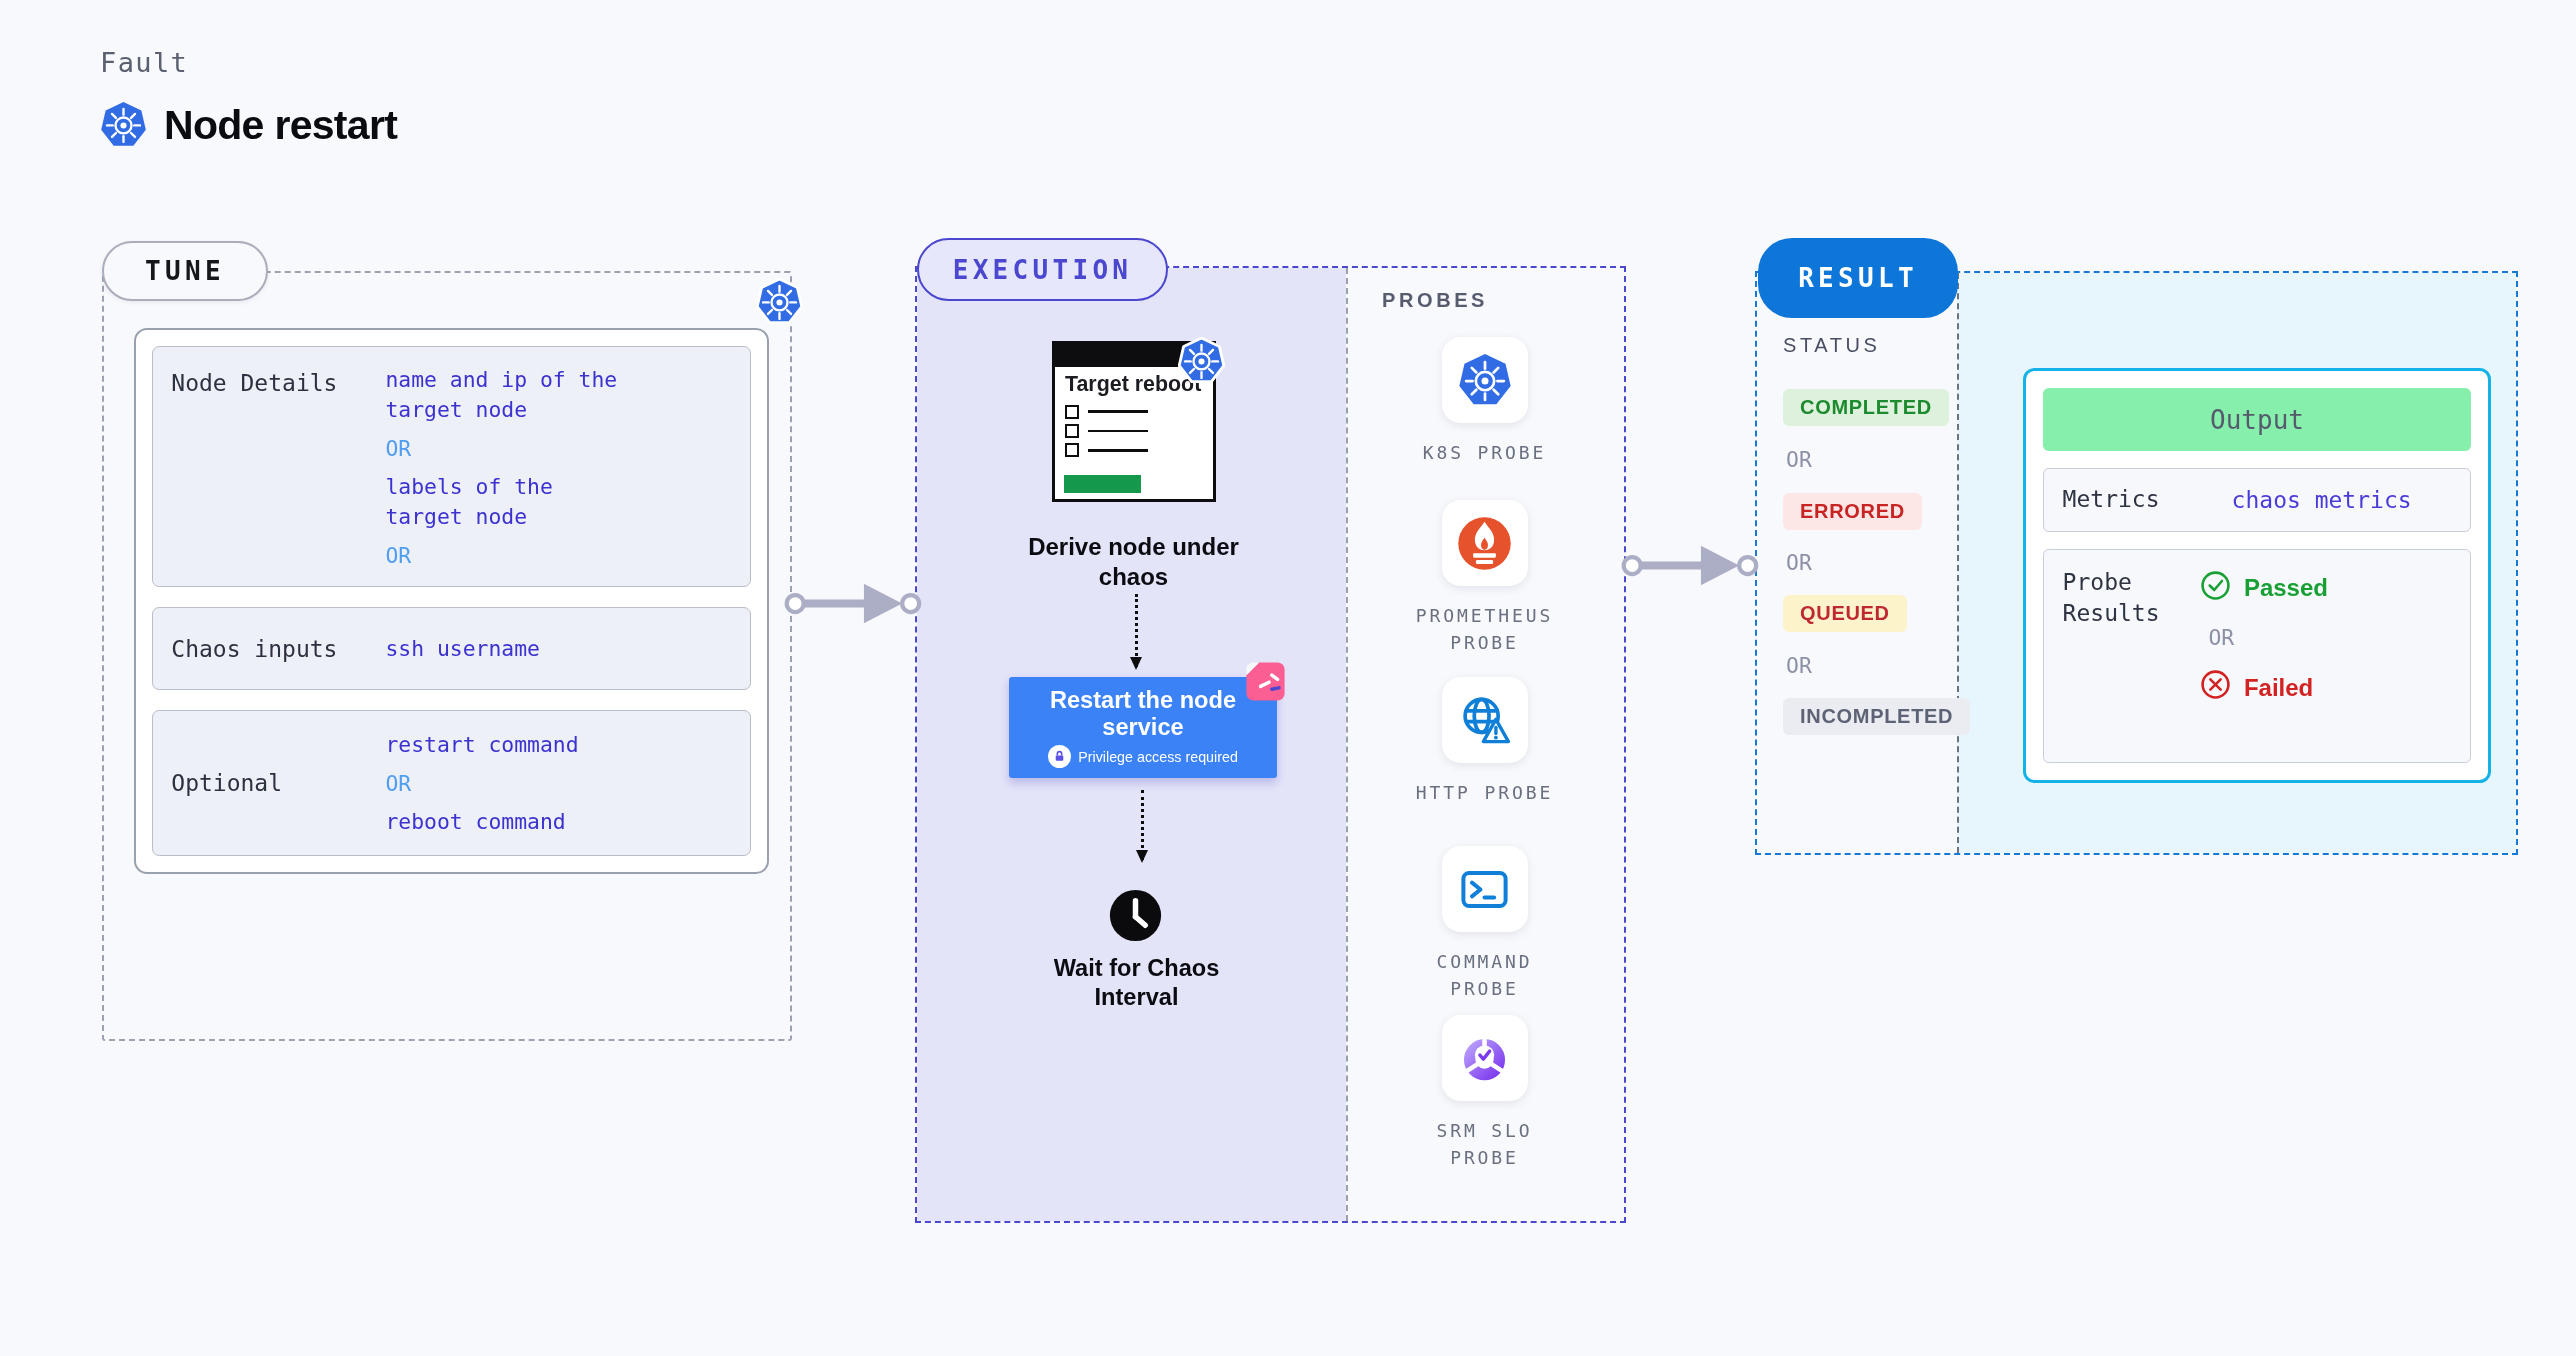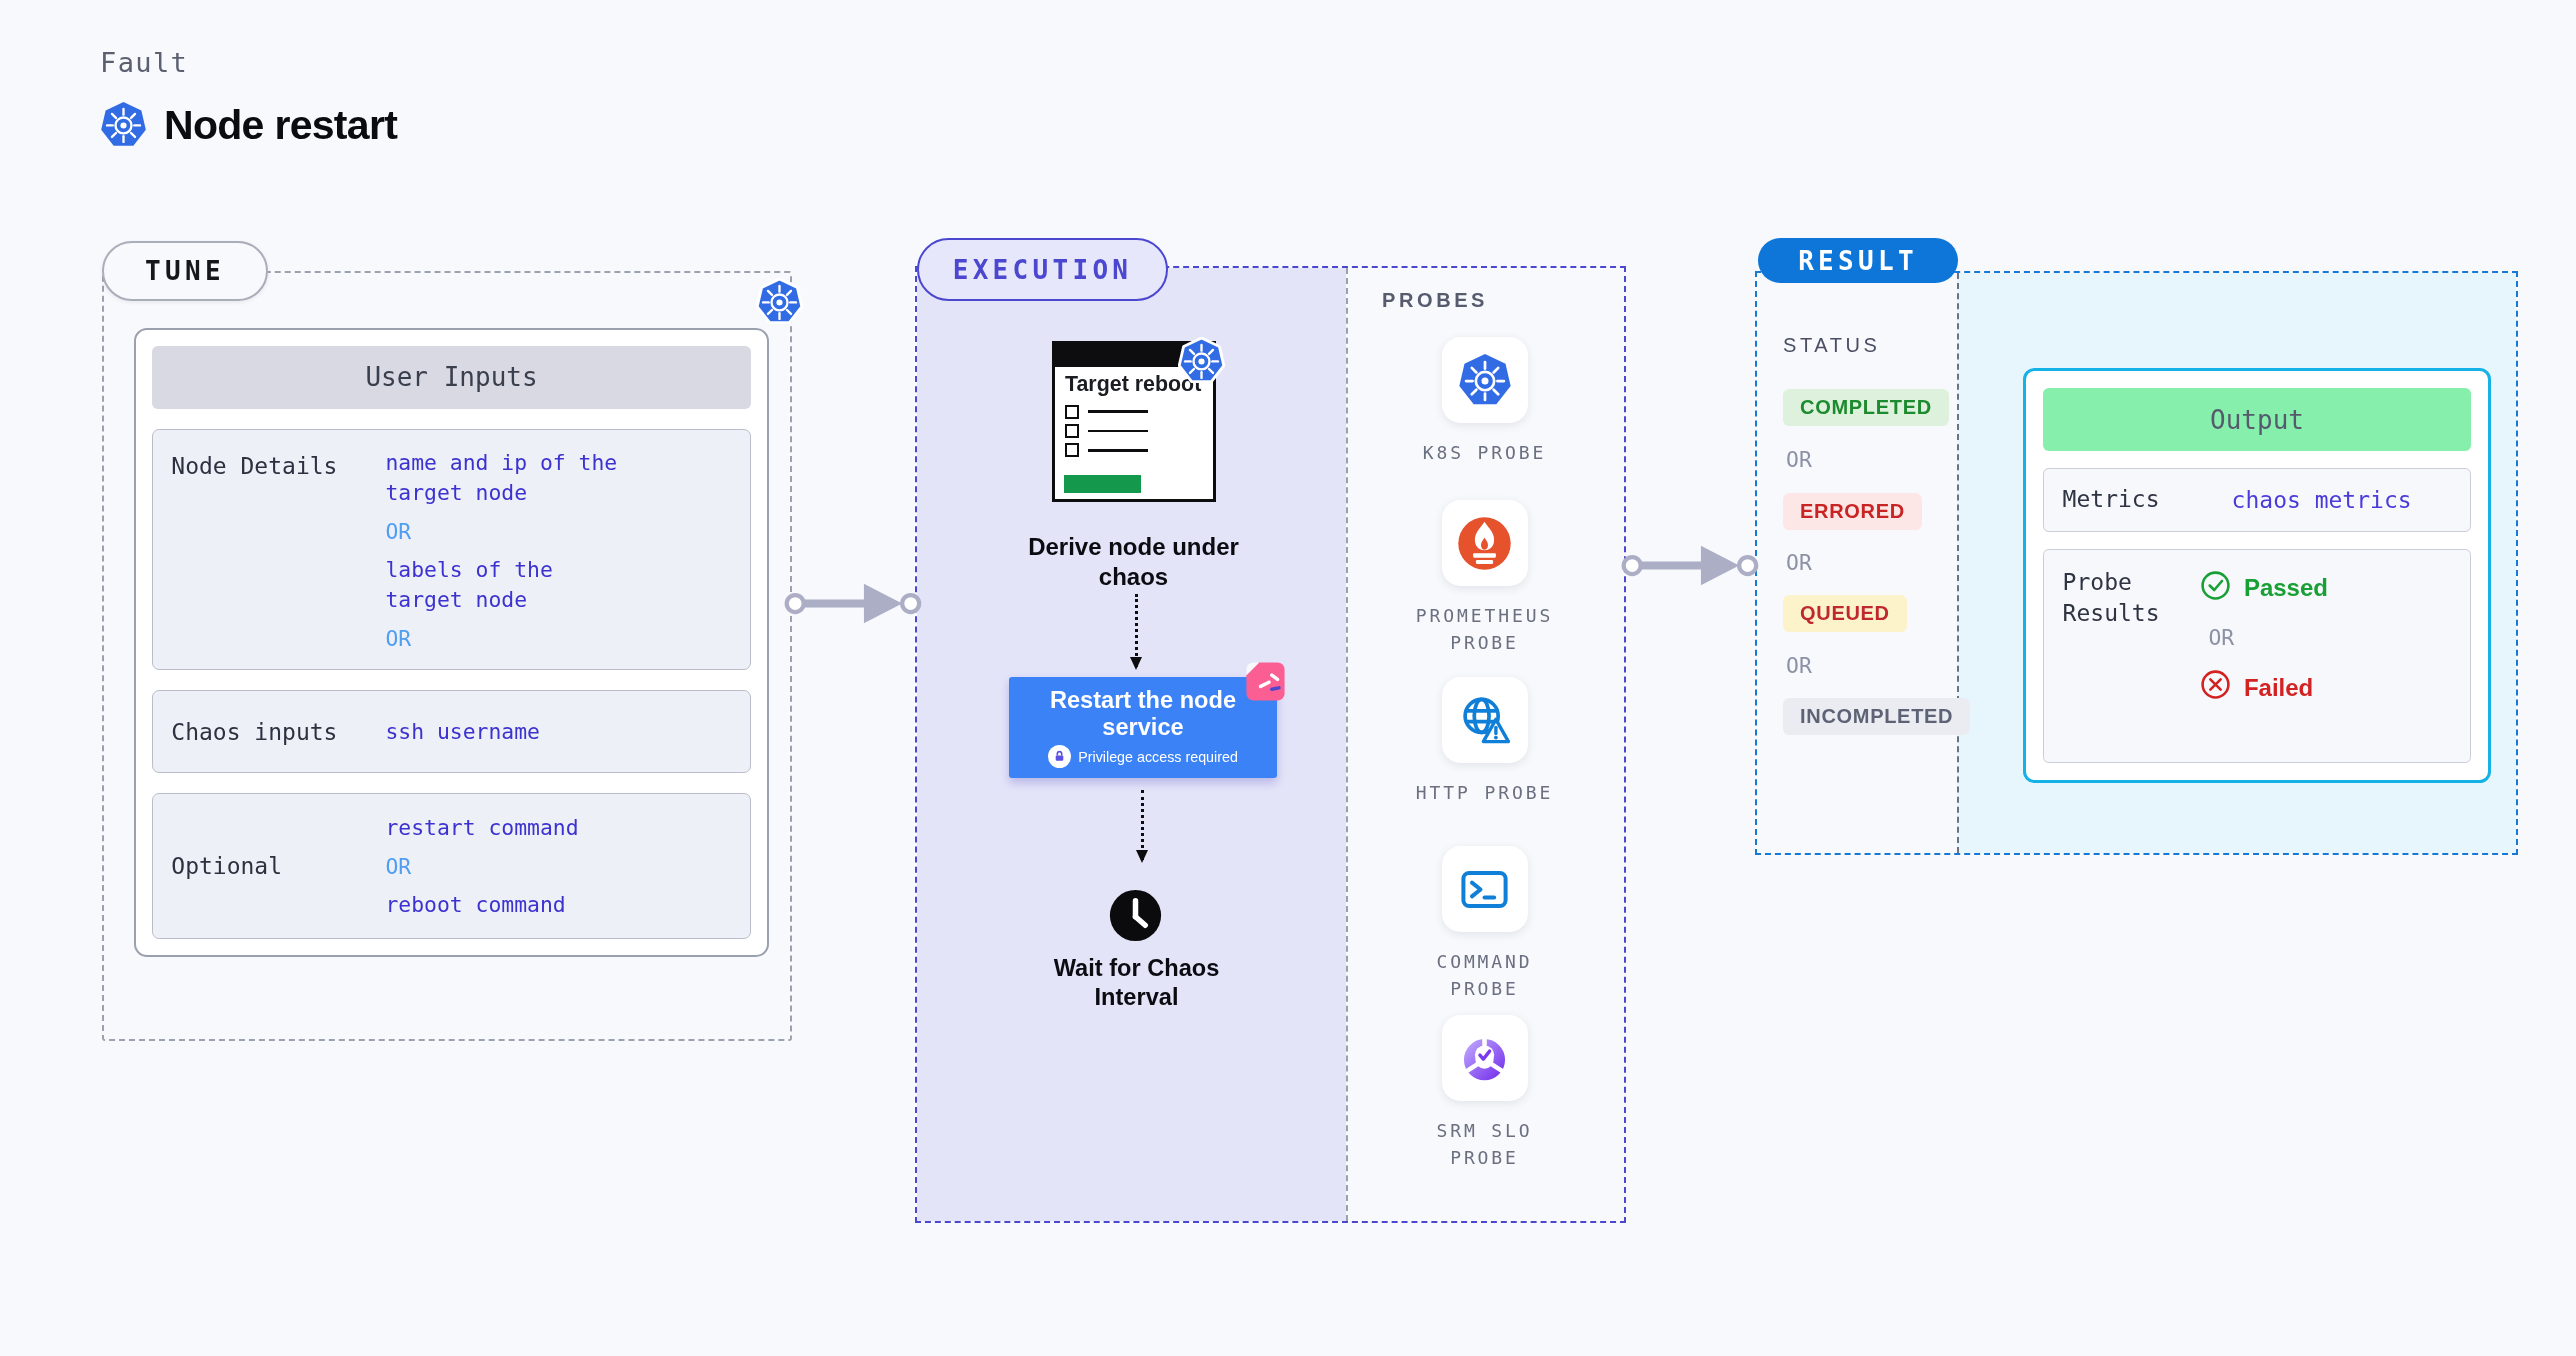--- a/index.html
+++ b/index.html
@@ -21,21 +21,21 @@
   .page-title { font-size:41px; font-weight:bold; color:#0b0c10; letter-spacing:-0.7px; }
 
   
   .pill { position:absolute; display:flex; align-items:center; justify-content:center;
           border-radius:34px; font-weight:bold; font-size:26px; letter-spacing:4.3px; z-index:6;
           font-family:"DejaVu Sans Mono","Liberation Mono",monospace; }
   .pill-tune { left:102px; top:241px; width:166px; height:60px; background:#f8f9fc;
                border:2.1px solid #a9aeba; color:#16171c; box-shadow:0 1.4px 4.3px rgba(40,40,60,.08); }
   .pill-exec { left:917px; top:238px; width:251px; height:63px; background:#e7e7fb;
                border:2.9px solid #4b47cf; color:#4b47cf; }
-  .pill-result { left:1758px; top:238px; width:200px; height:45px; background:#0d76d8; color:#fff;text-align:center; }
+  .pill-result { left:1758px; top:238px; width:200px; height:80px; background:#0d76d8; color:#fff;text-align:center; }
 
   
   .tune-box { left:102px; top:271px; width:690px; height:770px;
               border:2.1px dashed #9ba1ae; border-radius:2.9px; }
   .tune-card { left:134px; top:328px; width:635px; background:#fff; border:2.1px solid #9aa0ae;
                border-radius:13px; padding:15.7px; display:flex; flex-direction:column; gap:20px; }
   .table-header { background:#d9d9e3; border-radius:5.7px; height:63px; display:flex;
                   align-items:center; justify-content:center; font-size:26px; color:#3a3f4d; }
   .tune-row { background:#eef0f7; border:1.4px solid #b9bdc9; border-radius:7.1px;
               display:flex; padding:18.6px 18.6px; gap:7.1px; }
@@ -173,21 +173,20 @@
 
 <div class="abs tune-box"></div>
 <div class="pill pill-tune">TUNE</div>
 <div class="abs" style="left:756px; top:278px; z-index:6;">
   <svg width="47" height="47" viewBox="0 0 100 100">
       <use href="#k8s-logo-ring"></use>
     </svg>
 </div>
 
 <div class="abs tune-card">
-  <div class="table-header mono">User Inputs</div>
 
   <div class="tune-row row-top">
     <div class="rlabel mono">Node Details</div>
     <div class="rvals">
       <div class="val mono pre">name and ip of the
 target node</div>
       <div class="orv mono">OR</div>
       <div class="val mono pre">labels of the
 target node</div>
       <div class="orv mono">OR</div>

